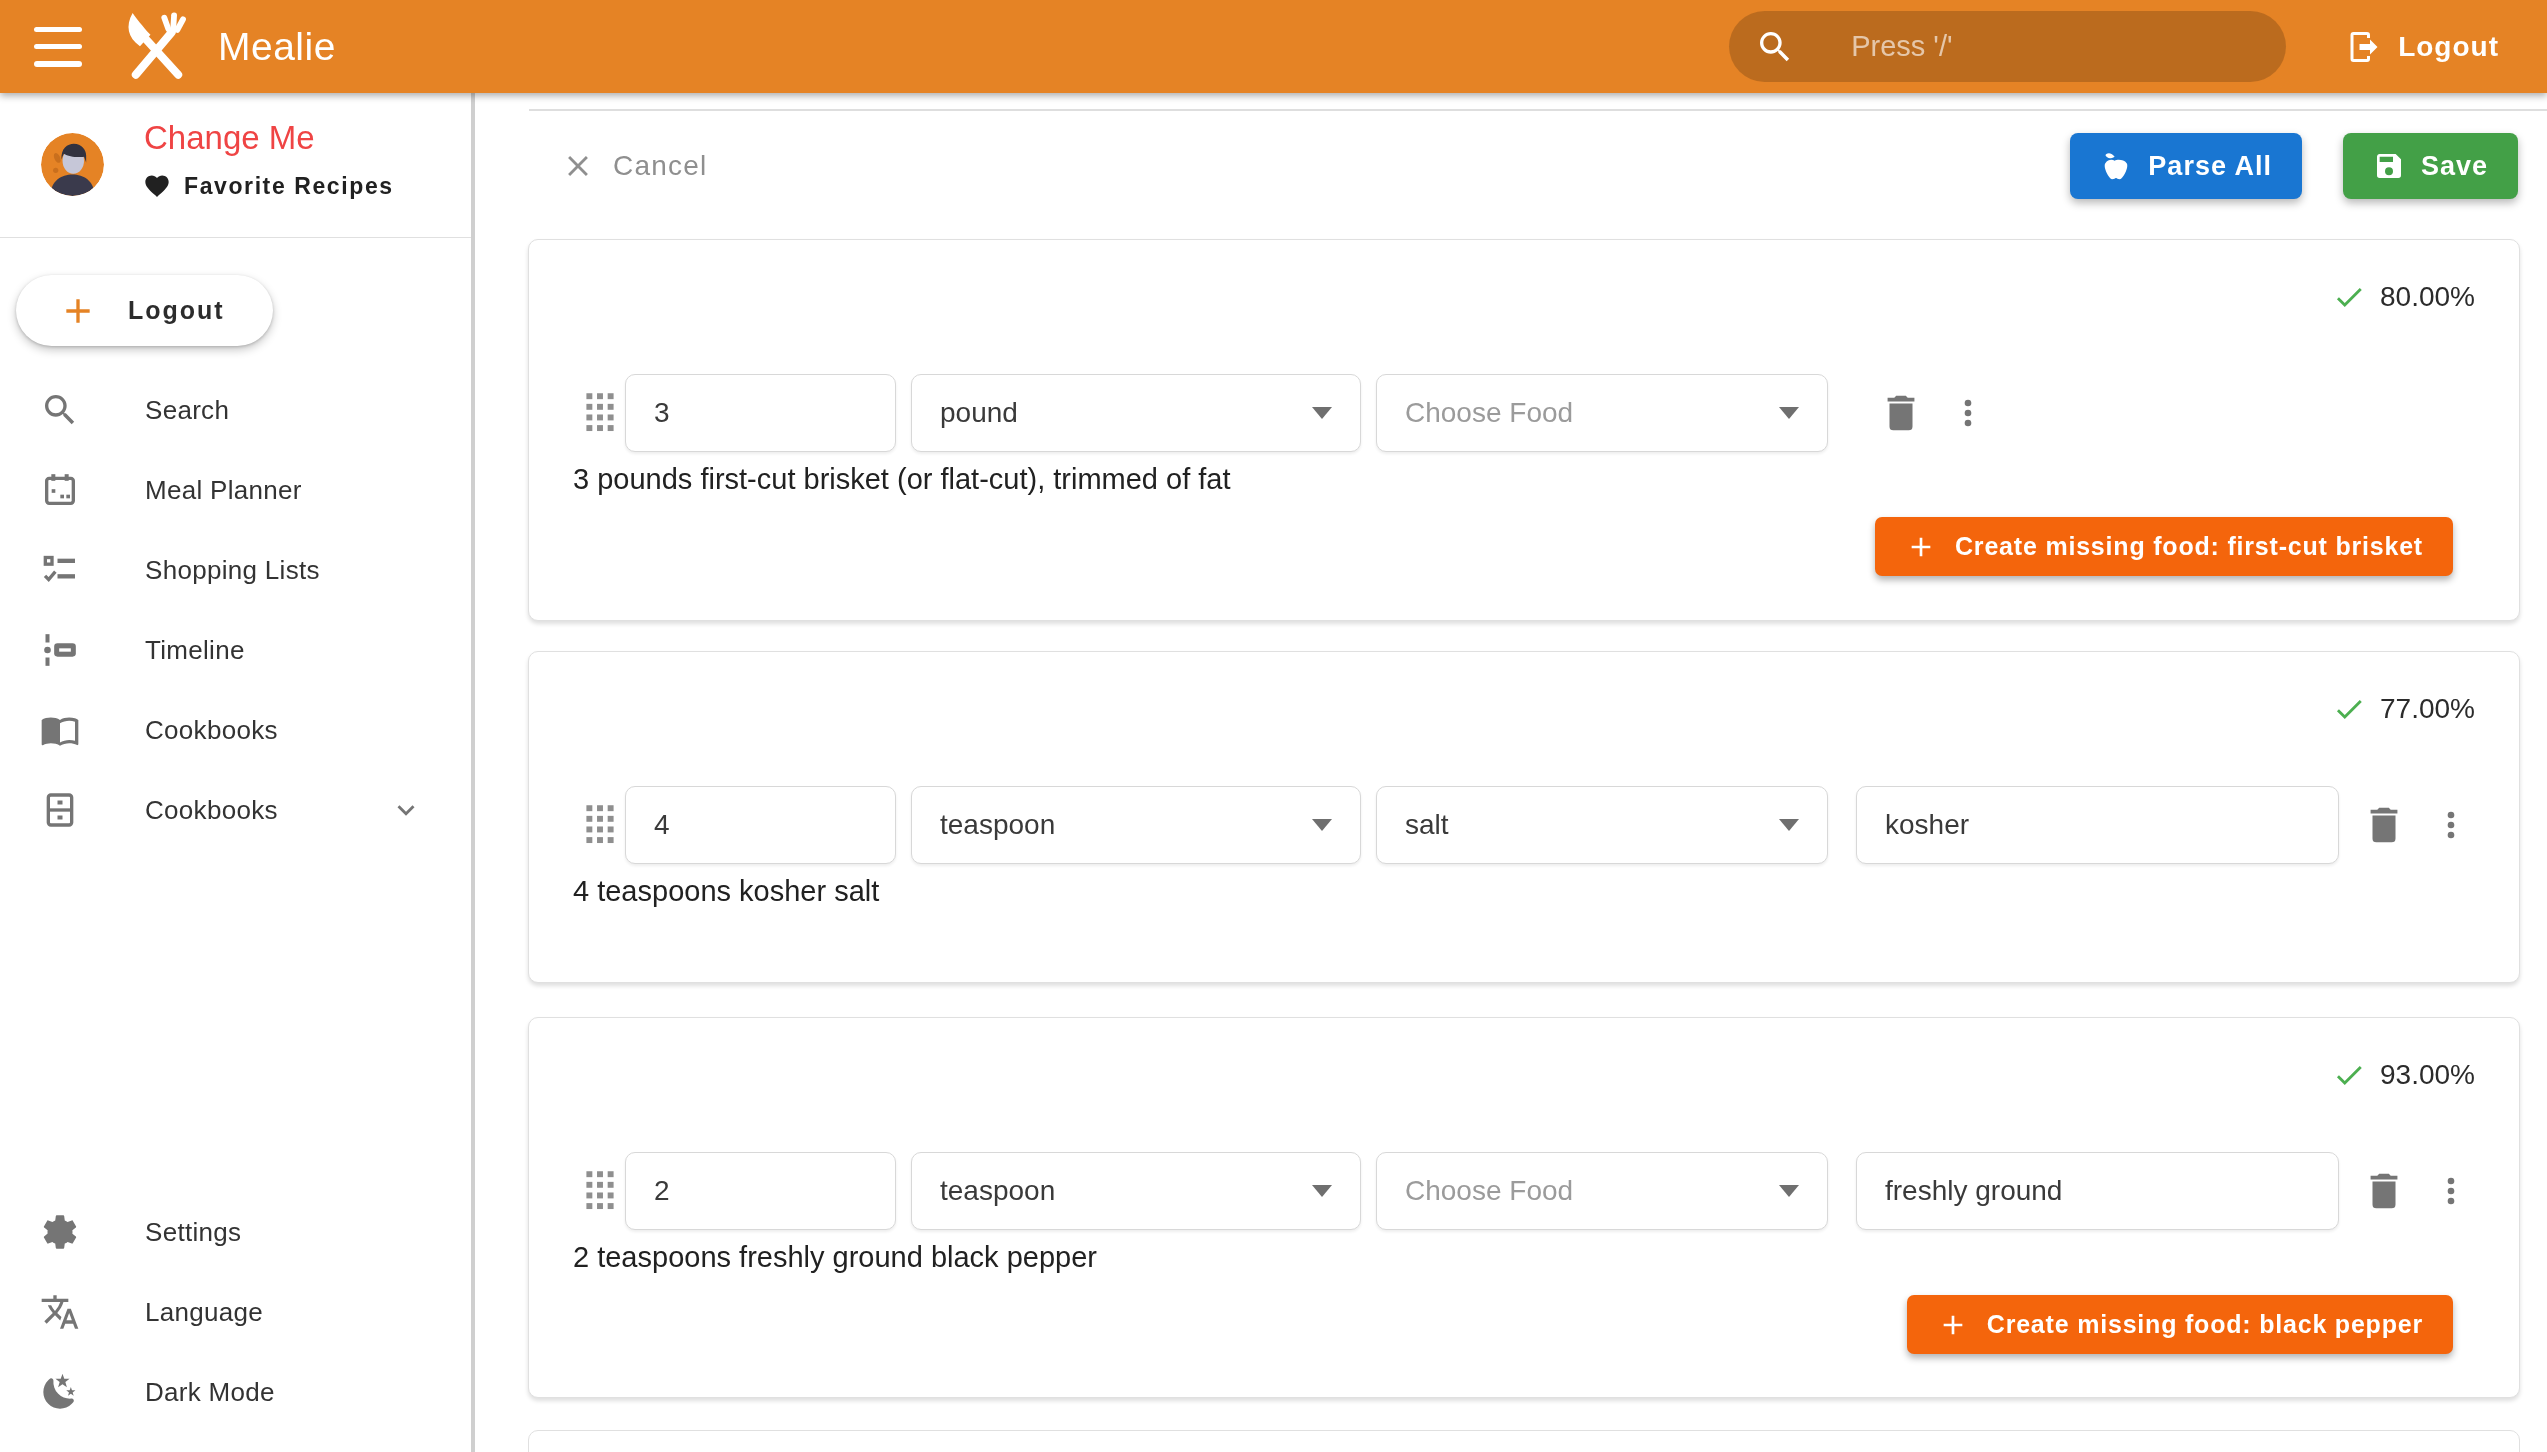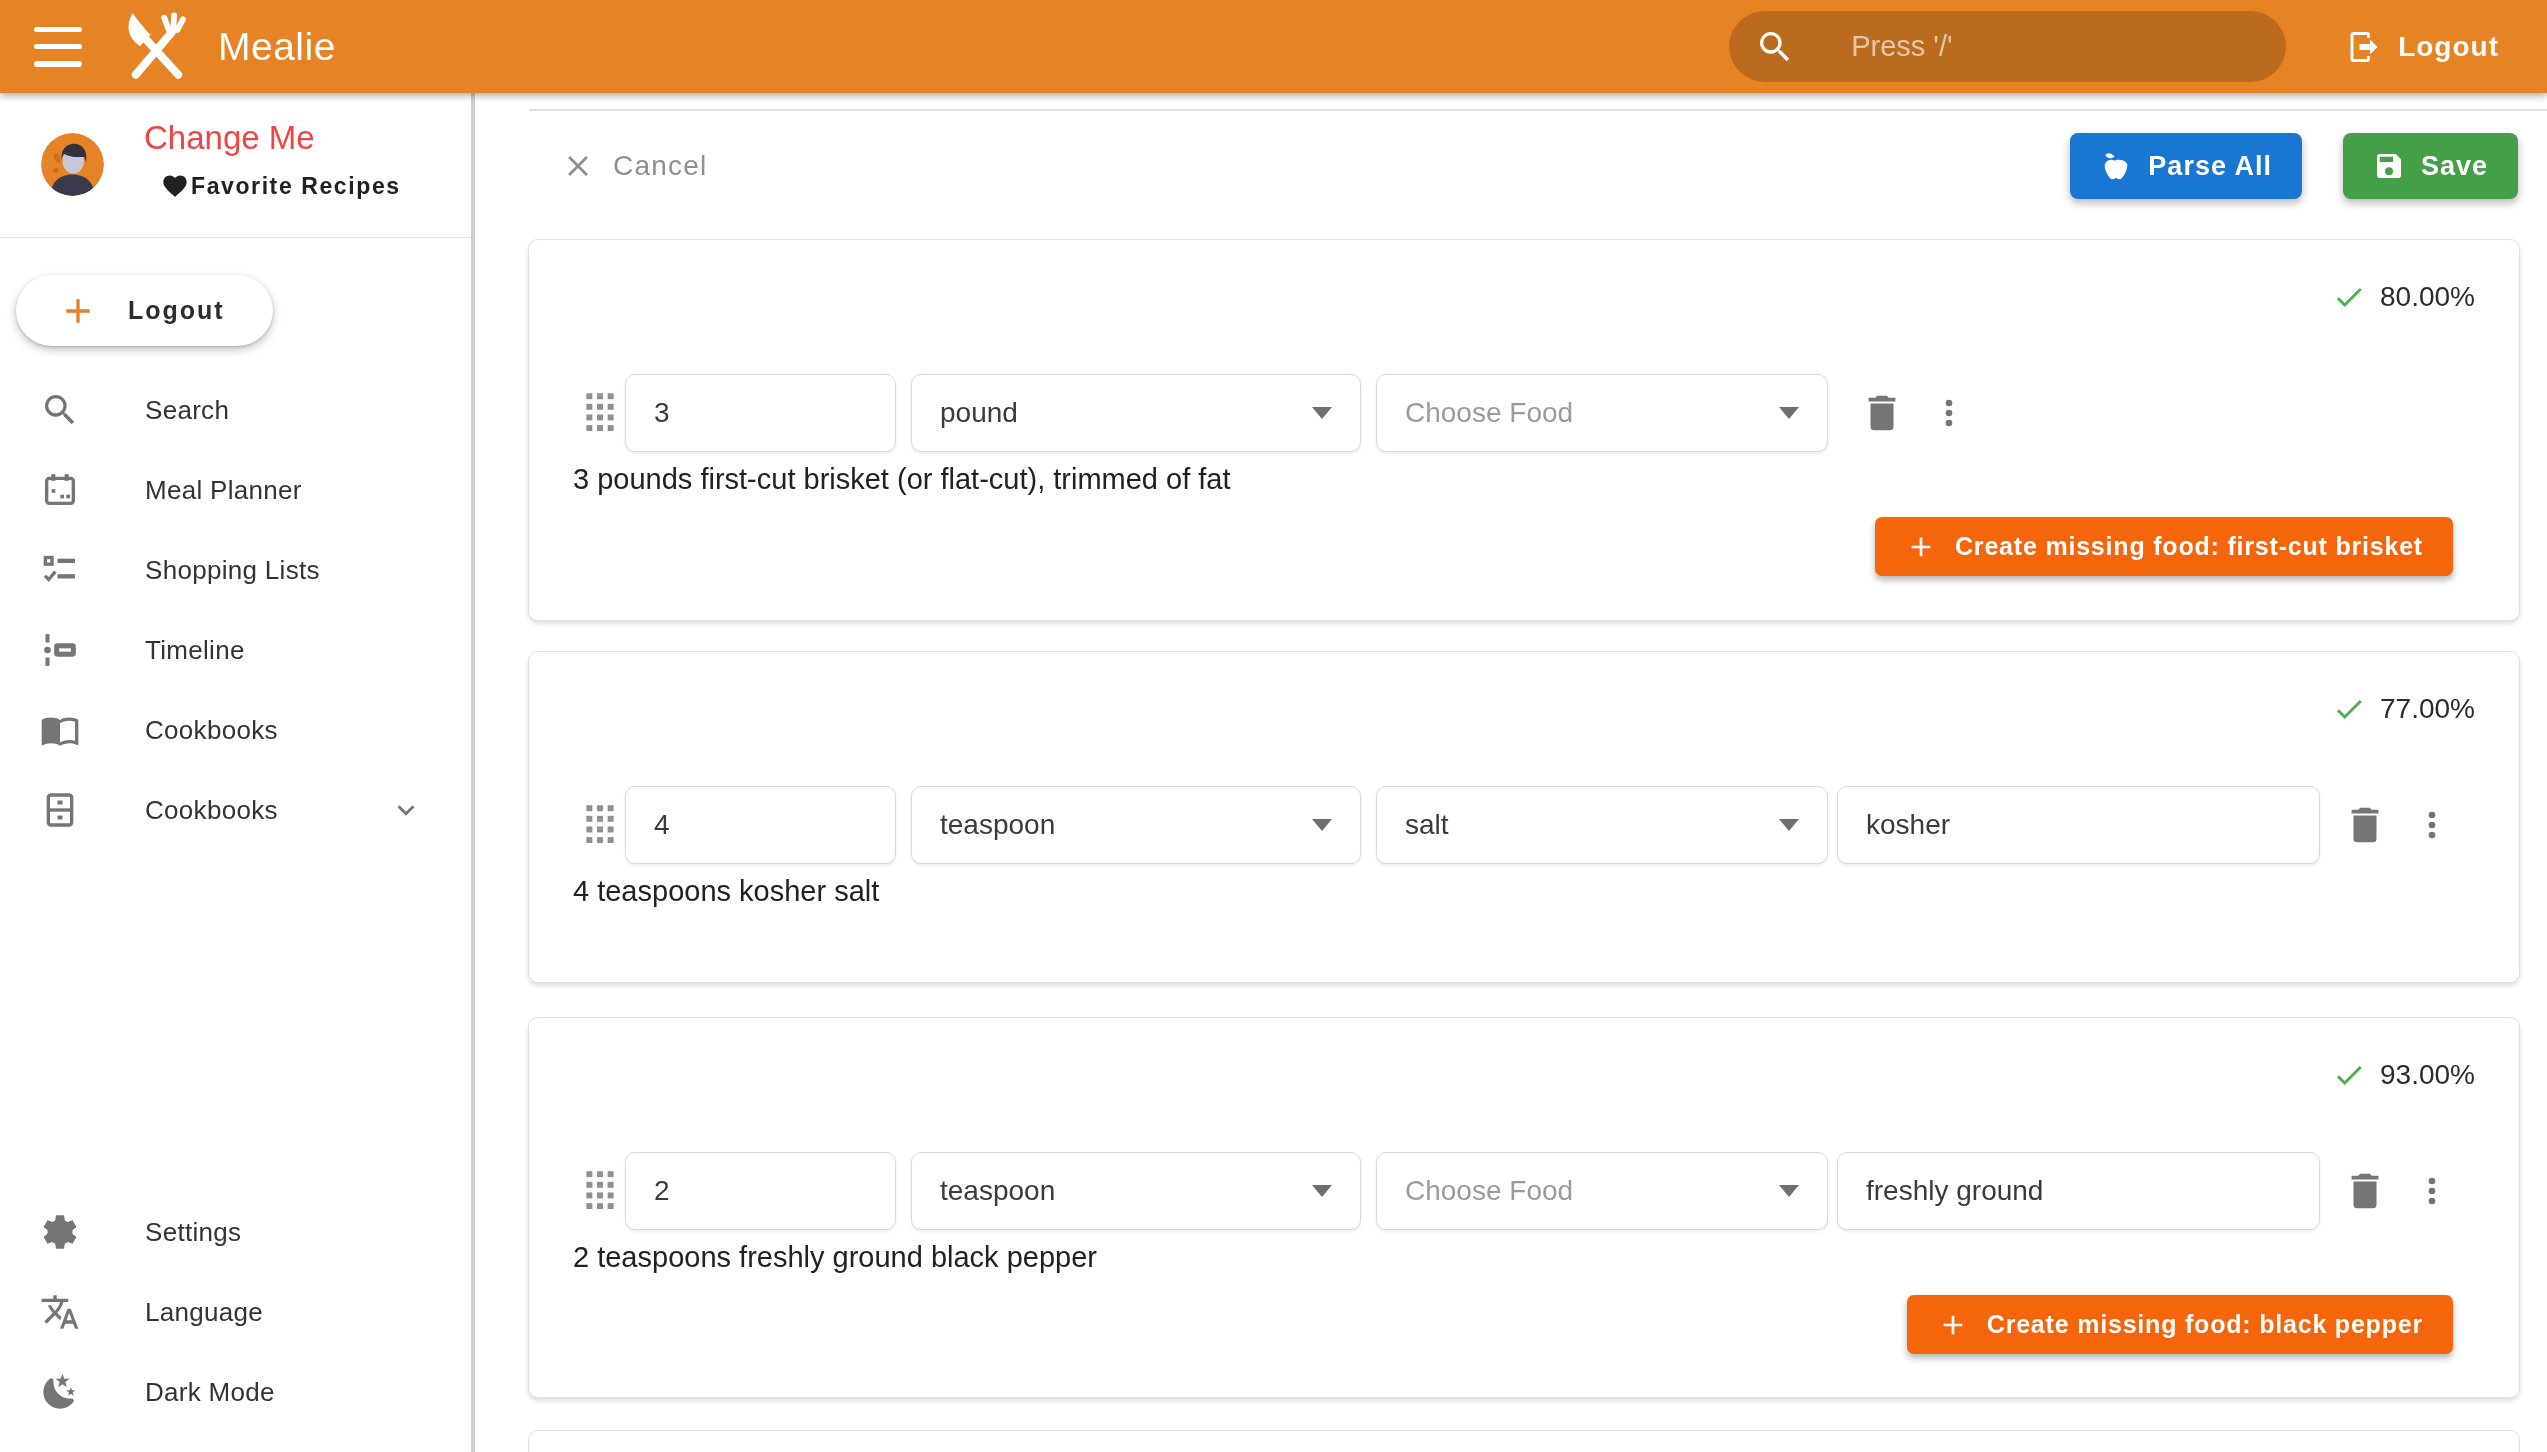--- a/index.html
+++ b/index.html
@@ -28,21 +28,21 @@
 
   
   .sidebar { position:absolute; left:0; top:93px; width:475px; height:1360px; background:#fff;
     z-index:20; }
   .sidebar .scroll-edge { position:absolute; right:0; top:0; width:4px; height:100%;
     background:#CFCFCF; }
   .profile { position:relative; height:144px; }
   .avatar { position:absolute; left:41px; top:40px; width:63px; height:63px; border-radius:50%;
     overflow:hidden; cursor:pointer; }
   .profile-name { position:absolute; left:144px; top:26px; font-size:33px; color:#ef4444; }
-  .fav-row { position:absolute; left:161px; top:79px; display:flex; align-items:center; gap:2px;
+  .fav-row { position:absolute; left:143px; top:79px; display:flex; align-items:center; gap:13px;
     cursor:pointer; }
   .fav-row svg { width:28px; height:28px; }
   .fav-row span { font-size:23px; font-weight:700; letter-spacing:1.6px; color:#212121; }
   .side-divider { height:1px; background:#E0E0E0; }
 
   .create-btn { position:absolute; left:16px; top:182px; width:257px; height:71px;
     border:none; border-radius:36px; background:#fff; display:flex; align-items:center;
     box-shadow:0 4px 10px rgba(0,0,0,.22), 0 1px 3px rgba(0,0,0,.18); cursor:pointer;
     font-family:inherit; }
   .create-btn svg { width:40px; height:40px; margin-left:42px; }
@@ -93,21 +93,21 @@
   .fields-row { position:absolute; left:56px; top:134px; height:78px; display:flex;
     align-items:center; }
   .drag-handle { width:30px; height:42px; margin-right:10px; cursor:grab; flex:none; }
   .field { height:78px; border:1px solid #D8D8D8; border-radius:10px; background:#fff;
     box-shadow:0 2px 3px rgba(0,0,0,.07); display:flex; align-items:center;
     padding:0 28px; font-size:28px; }
   .field input { border:none; outline:none; font:inherit; color:#3a3a3a; width:100%;
     background:transparent; }
   .f-qty { width:271px; margin-right:15px; }
   .f-unit { width:450px; margin-right:15px; }
-  .f-food { width:452px; margin-right:9px; }
+  .f-food { width:452px; margin-right:28px; }
   .f-note { width:483px; }
   .sel-text { flex:1; color:#3a3a3a; white-space:nowrap; overflow:hidden; }
   .sel-text.placeholder { color:#9B9B9B; }
   .caret { width:0; height:0; border-left:10px solid transparent;
     border-right:10px solid transparent; border-top:12px solid #6F6F6F; flex:none; }
   .icon-btn { background:none; border:none; cursor:pointer; display:flex; align-items:center;
     justify-content:center; }
   .trash-btn { margin-left:22px; } .trash-btn svg { width:46px; height:46px; }
   .kebab-btn { margin-left:24px; } .kebab-btn svg { width:40px; height:40px; }
 

